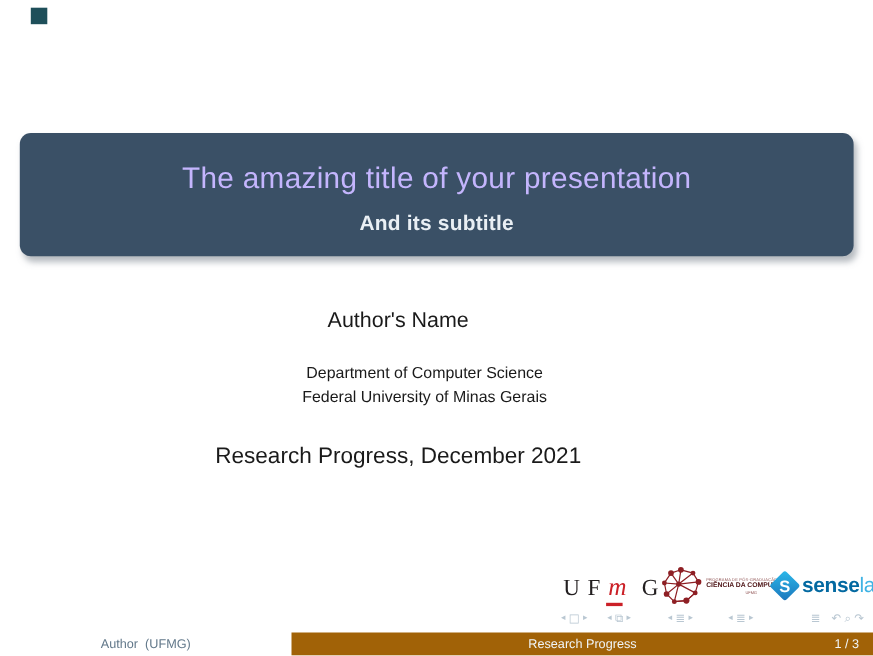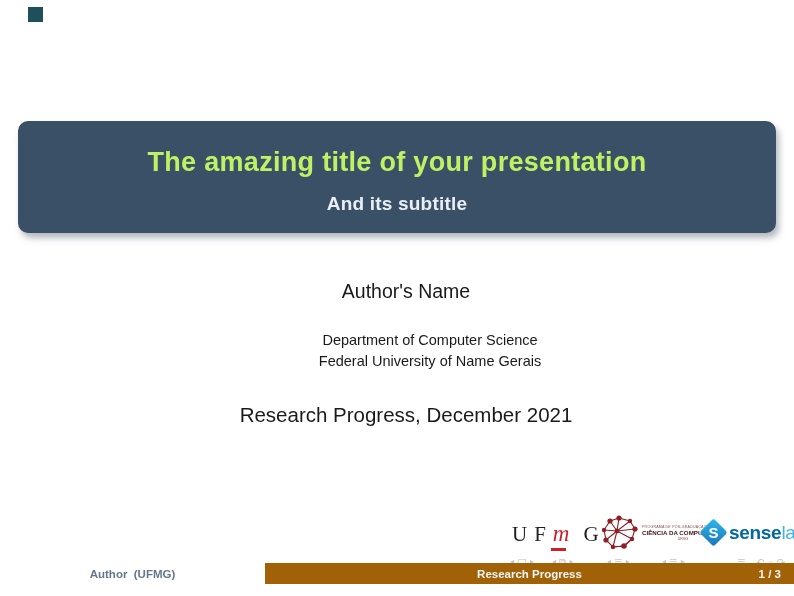--- a/index.html
+++ b/index.html
@@ -16,28 +16,28 @@
 
   
   .title-box{
     left:18px;top:121px;width:758px;height:112px;box-sizing:border-box;
     background:#3a5066;border-radius:10px;
     box-shadow:3px 5px 6px rgba(108,118,128,.5);
     display:flex;flex-direction:column;align-items:center;justify-content:flex-start;
     padding-top:25px;
   }
   .title-text{
-    color:#bef264;font-size:27px;line-height:33px;letter-spacing:.3px;font-weight:700;
+    color:#c4b5fd;font-size:27px;line-height:33px;letter-spacing:.3px;font-weight:400;
   }
   .subtitle-text{
     color:#e9eff4;font-size:19px;line-height:24px;margin-top:13px;font-weight:700;letter-spacing:.2px;
   }
 
   
-  .center-line{left:0;width:724px;text-align:center;color:#1a1a1a;padding-left:44px;}
+  .center-line{left:0;width:724px;text-align:center;color:#1a1a1a;}
   .author-name{top:279px;font-size:19.5px;line-height:24px;}
   .institute{top:330px;font-size:14.5px;line-height:21px;margin-left:24px;}
   .occasion{top:402px;font-size:20.5px;line-height:26px;}
 
   
   .ufmg-logo{
     left:512px;top:521px;display:flex;align-items:baseline;
     font-family:"Liberation Serif","DejaVu Serif",serif;
     font-size:21px;color:#231f20;letter-spacing:0;
   }
@@ -58,42 +58,42 @@
 
   
   .navbar{left:506px;top:555px;width:288px;height:15px;color:#b9c7d2;}
   .nav-group{position:absolute;top:0;display:inline-flex;align-items:center;gap:3px;}
   .nav-arrow{font-size:8px;line-height:14px;font-family:"DejaVu Sans",sans-serif;}
   .nav-mid{font-size:10.5px;line-height:14px;font-family:"DejaVu Sans",sans-serif;}
   .ng1{left:4px;}.ng2{left:46px;}.ng3{left:101px;}.ng4{left:156px;}
   .ng5{left:231px;}.ng6{left:250px;}
 
   
-  .footer{left:0;bottom:12px;width:794px;height:21px;display:flex;font-size:11.5px;font-weight:bold;}
+  .footer{left:0;bottom:0;width:794px;height:21px;display:flex;font-size:11.5px;}
   .footer .seg{display:flex;align-items:center;justify-content:center;height:100%;box-sizing:border-box;}
   .seg-author{width:265px;background:#ffffff;color:#62788a;}
   .seg-title{width:265px;background:#17a4d2;color:#f0f5f8;}
   .seg-right{flex:1;background:#a16207;color:#f0f5f8;position:relative;}
   .page-num{position:absolute;right:13px;top:0;height:100%;display:flex;align-items:center;}
   .pre{white-space:pre;}
 </style>
 </head>
 <body>
 
 <div class="abs corner-square"></div>
 
 <div class="abs title-box">
   <div class="title-text">The amazing title of your presentation</div>
   <div class="subtitle-text">And its subtitle</div>
 </div>
 
 <div class="abs center-line author-name">Author's Name</div>
 <div class="abs center-line institute">
   <div>Department of Computer Science</div>
-  <div>Federal University of Name Gerais</div>
+  <div>Federal University of Minas Gerais</div>
 </div>
 <div class="abs center-line occasion">Research Progress, December 2021</div>
 
 <div class="abs ufmg-logo">
   <span>U</span>
   <span>F</span>
   <span class="ufmg-m-wrap">
     <span class="ufmg-m">m</span>
     <span class="ufmg-m-bar"></span>
   </span>

